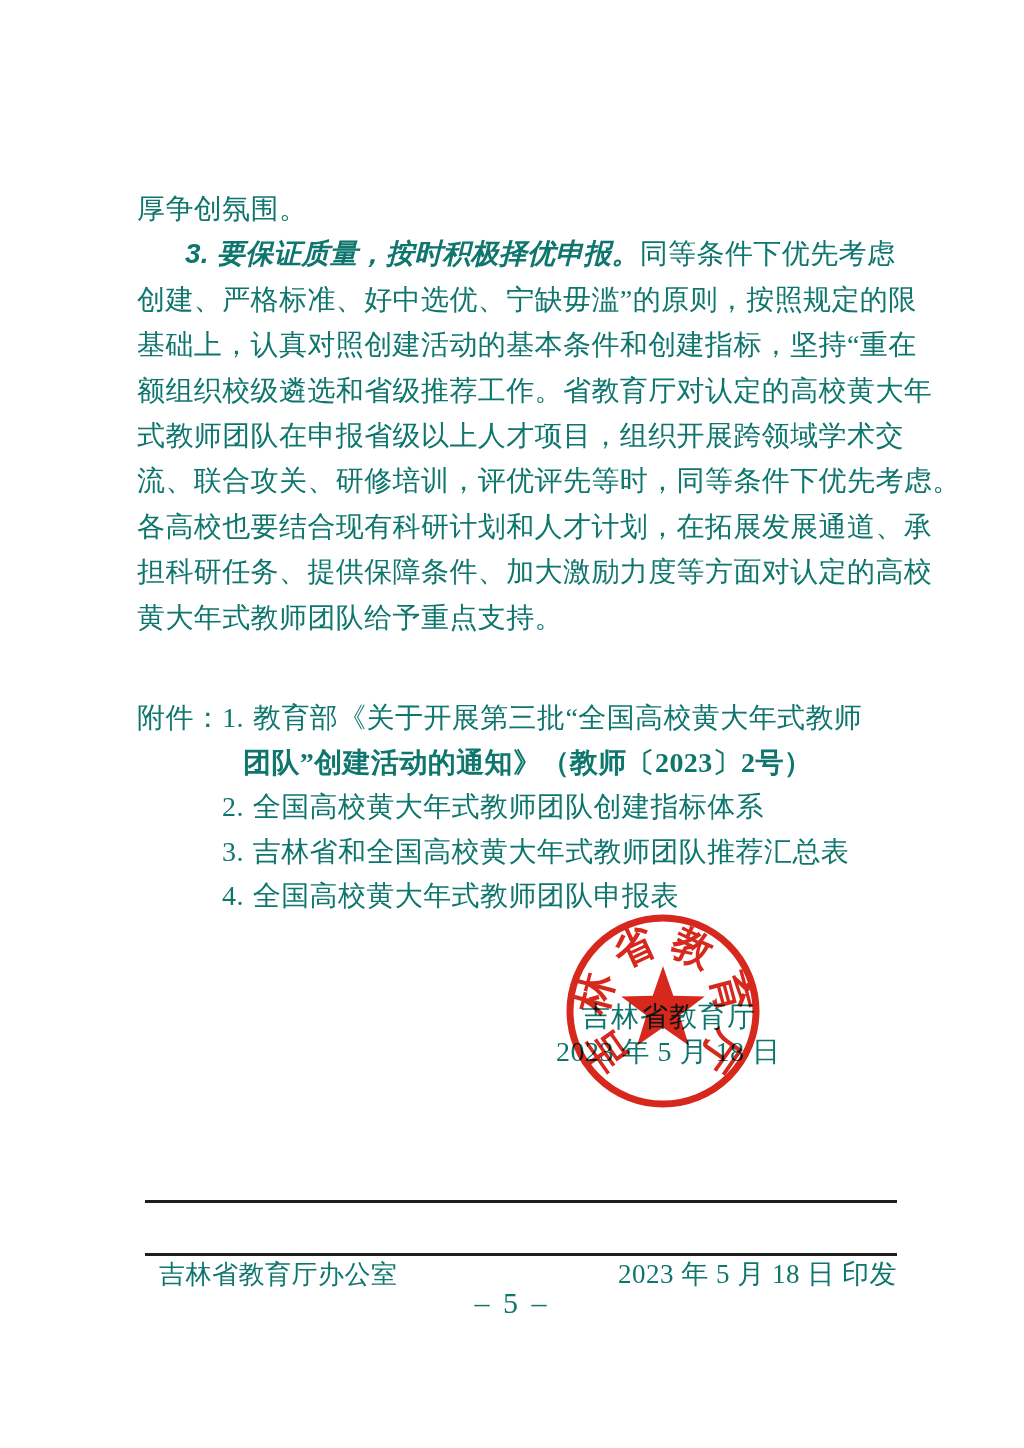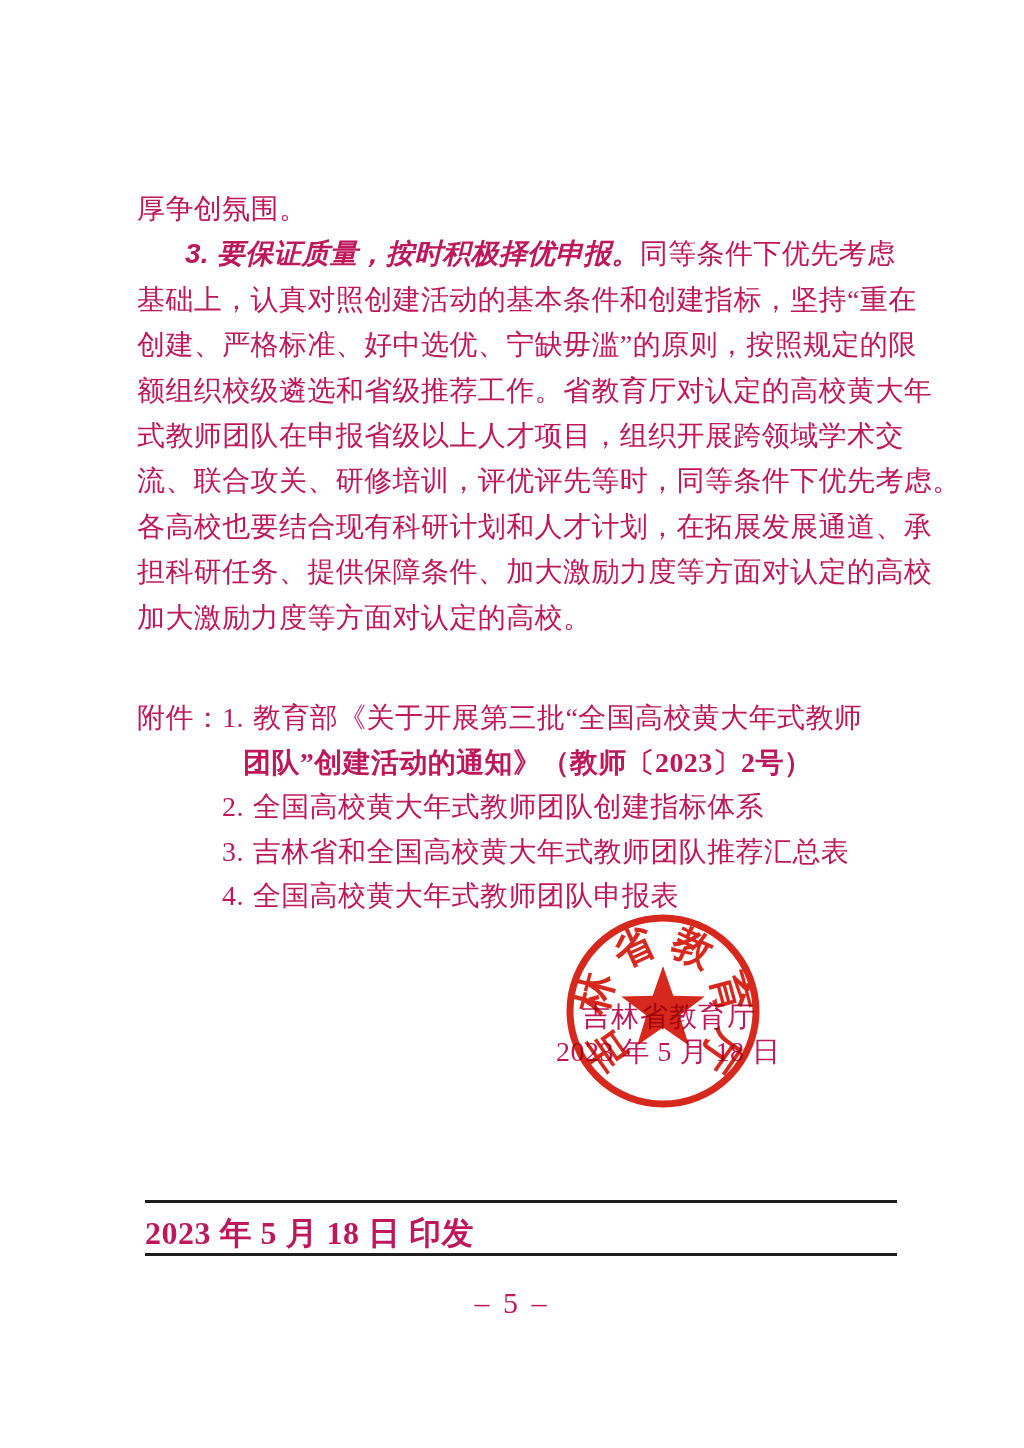--- a/index.html
+++ b/index.html
@@ -3,21 +3,21 @@
 <meta charset="utf-8">
 <style>
   html, body { margin: 0; padding: 0; background: #ffffff; }
   .page {
     position: relative;
     width: 1024px;
     height: 1448px;
     background: #ffffff;
     overflow: hidden;
     font-family: "Liberation Serif", serif;
-    color: #be185d;
+    color: #0f766e;
   }
 
   
   .body-text {
     position: absolute;
     left: 137px;
     top: 186px;
     width: 772px;
     font-size: 28px;
     line-height: 45.4px;
@@ -97,50 +97,51 @@
     display: flex;
     justify-content: space-between;
     align-items: baseline;
   }
   .footer-office {
     font-size: 26px;
     padding-left: 14px;
     letter-spacing: 0.5px;
   }
   .footer-issue {
-    font-size: 32px;
-    font-weight: 700;
+    font-size: 27px;
+    font-weight: 400;
     letter-spacing: 0.5px;
+    margin-top: 44px;
   }
   .page-number {
     position: absolute;
     left: 0;
     top: 1286px;
     width: 1024px;
     text-align: center;
     font-size: 30px;
     letter-spacing: 3px;
   }
 </style>
 </head>
 <body>
 
 <div class="page">
 
   <div class="body-text">
     <div class="line">厚争创氛围。</div>
     <div class="line para-indent"><span class="bold-lead">3. 要保证质量，按时积极择优申报。</span><span>同等条件下优先考虑</span></div>
+    <div class="line">创建、严格标准、好中选优、宁缺毋滥”的原则，按照规定的限</div>
     <div class="line">基础上，认真对照创建活动的基本条件和创建指标，坚持“重在</div>
-    <div class="line">创建、严格标准、好中选优、宁缺毋滥”的原则，按照规定的限</div>
     <div class="line">额组织校级遴选和省级推荐工作。省教育厅对认定的高校黄大年</div>
     <div class="line">式教师团队在申报省级以上人才项目，组织开展跨领域学术交</div>
     <div class="line">流、联合攻关、研修培训，评优评先等时，同等条件下优先考虑。</div>
     <div class="line">各高校也要结合现有科研计划和人才计划，在拓展发展通道、承</div>
     <div class="line">担科研任务、提供保障条件、加大激励力度等方面对认定的高校</div>
-    <div class="line">加大激励力度等方面对认定的高校。</div>
+    <div class="line">黄大年式教师团队给予重点支持。</div>
   </div>
 
   <div class="attachments">
     <div class="line"><span>附件：</span><span class="att-num">1.</span><span>教育部《关于开展第三批“全国高校黄大年式教师</span></div>
     <div class="line att-cont">团队”创建活动的通知》（教师〔2023〕2号）</div>
     <div class="line att-item"><span class="att-num">2.</span><span>全国高校黄大年式教师团队创建指标体系</span></div>
     <div class="line att-item"><span class="att-num">3.</span><span>吉林省和全国高校黄大年式教师团队推荐汇总表</span></div>
     <div class="line att-item"><span class="att-num">4.</span><span>全国高校黄大年式教师团队申报表</span></div>
   </div>
 
@@ -153,18 +154,19 @@
     <text class="seal-arc-char" transform="translate(605.7,1051.2) rotate(-125)" dominant-baseline="central" fill="#d7281d">吉</text>
     <text class="seal-arc-char" transform="translate(595.4,992.9) rotate(-75)" dominant-baseline="central" fill="#d7281d">林</text>
     <text class="seal-arc-char" transform="translate(633.4,947.6) rotate(-25)" dominant-baseline="central" fill="#d7281d">省</text>
     <text class="seal-arc-char" transform="translate(692.6,947.6) rotate(25)" dominant-baseline="central" fill="#d7281d">教</text>
     <text class="seal-arc-char" transform="translate(730.6,992.9) rotate(75)" dominant-baseline="central" fill="#d7281d">育</text>
     <text class="seal-arc-char" transform="translate(720.3,1051.2) rotate(125)" dominant-baseline="central" fill="#d7281d">厅</text>
   </svg>
 
   <div class="footer-rule rule-top"></div>
   <div class="footer-row">
+    <span class="footer-office">吉林省教育厅办公室</span>
     <span class="footer-issue">2023 年 5 月 18 日  印发</span>
   </div>
   <div class="footer-rule rule-bottom"></div>
   <div class="page-number">– 5 –</div>
 
 </div>
 
 </body></html>

